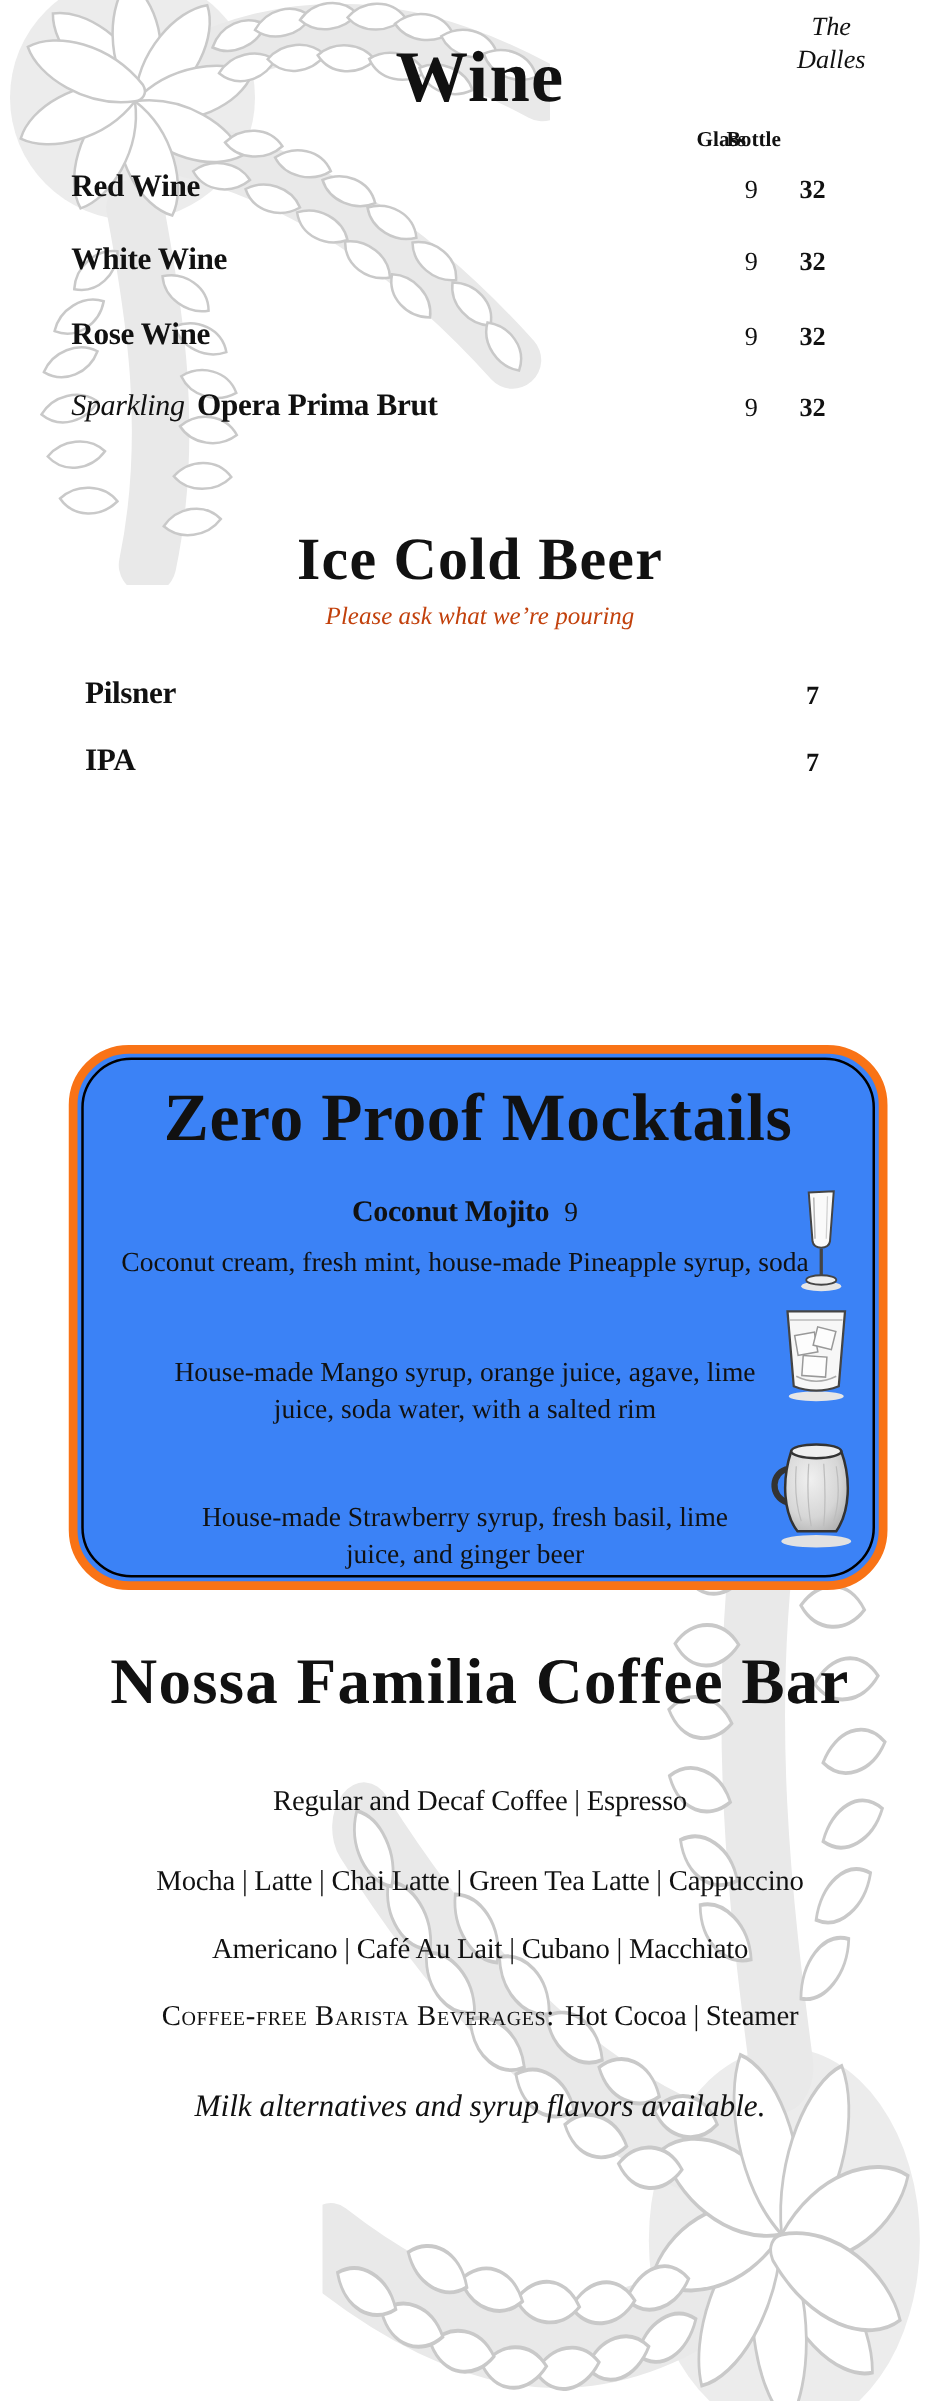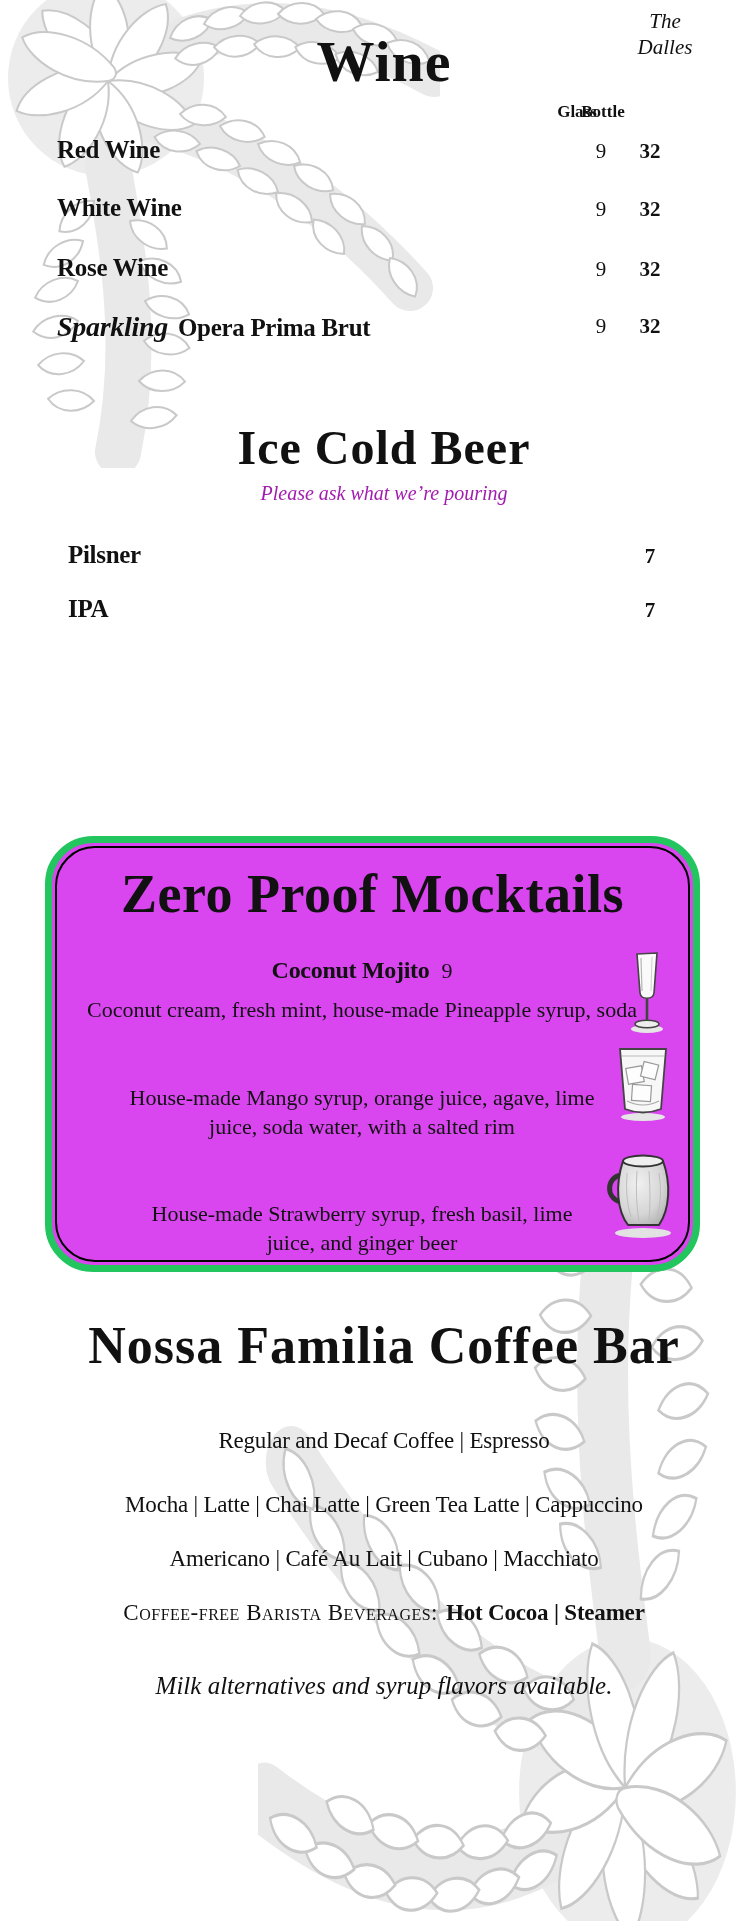--- a/index.html
+++ b/index.html
@@ -7,48 +7,48 @@
        font-family:"Liberation Serif","DejaVu Serif",serif;color:#111;}
   .center-block{position:absolute;left:0;width:720px;text-align:center;padding-left:24px;}
   .ornament{position:absolute;z-index:0;pointer-events:none;}
   
   .location{position:absolute;top:8px;right:36px;width:86px;text-align:center;
             font-style:italic;font-size:21px;line-height:1.25;z-index:2;}
   
   .big-title{font-weight:700;letter-spacing:1px;}
   .wine-title{top:28px;font-size:58px;}
   .beer-title{top:420px;font-size:48px;}
-  .beer-sub{top:482px;font-size:20px;font-style:italic;color:#a21caf;}
+  .beer-sub{top:482px;font-size:20px;font-style:italic;color:#c2410c;}
   .coffee-title{top:1316px;font-size:52px;}
   
   .col-head{position:absolute;top:102px;font-weight:700;font-size:17px;text-align:center;z-index:2;}
   .glass-head{left:552px;width:50px;}
   .bottle-head{left:574px;width:58px;}
   .menu-row{position:absolute;left:0;width:744px;height:30px;z-index:2;}
   .item-name{position:absolute;left:57px;font-size:25px;font-weight:700;letter-spacing:-0.3px;white-space:nowrap;}
-  .item-prefix{font-style:italic;font-weight:700;font-size:28px;margin-right:10px;}
+  .item-prefix{font-style:italic;font-weight:400;font-size:24px;margin-right:10px;}
   .num{position:absolute;font-size:21px;text-align:center;top:3px;}
   .glass-col{left:578px;width:46px;}
   .bottle-col{left:624px;width:52px;font-weight:bold;}
   .beer-name{left:68px;}
   
-  .mockbox{position:absolute;left:45px;top:836px;width:641px;height:422px;
-           border:7px solid #22c55e;border-radius:48px;background:#d946ef;z-index:2;}
+  .mockbox{position:absolute;left:55px;top:836px;width:641px;height:422px;
+           border:7px solid #f97316;border-radius:48px;background:#3b82f6;z-index:2;}
   .mockbox-inner{position:absolute;inset:3px;border:2px solid #000;border-radius:40px;pointer-events:none;}
   .mock-title{position:absolute;top:20px;left:0;width:100%;text-align:center;font-size:54px;font-weight:700;letter-spacing:0.5px;}
   .mock-row{position:absolute;left:10px;width:600px;text-align:center;}
   .mock-name{font-size:24px;font-weight:700;letter-spacing:-0.3px;}
   .mock-price{font-size:22px;margin-left:12px;}
   .mock-desc{position:absolute;left:10px;width:600px;text-align:center;font-size:22px;line-height:29px;}
   .mock-desc .inner{display:inline-block;}
   .mock-icon{position:absolute;}
   
   .coffee-line{font-size:23px;letter-spacing:-0.2px;}
   .barista-label{font-variant:small-caps;letter-spacing:0.5px;}
-  .barista-items{margin-left:8px;font-weight:bold;}
+  .barista-items{margin-left:8px;}
   .coffee-note{font-size:25px;font-style:italic;}
 </style>
 </head>
 <body>
 
 <svg class="ornament" style="left:-12px;top:-14px;" width="452" height="482" viewBox="0 0 452 482">
   <defs>
     <path id="leaf" d="M0,0 C12,-14 34,-16 46,-1 C34,12 12,13 0,0 Z"></path>
     <path id="petal" d="M0,0 C-12,-38 6,-80 28,-92 C44,-72 42,-28 14,4 C8,9 2,6 0,0 Z"></path>
   </defs>

